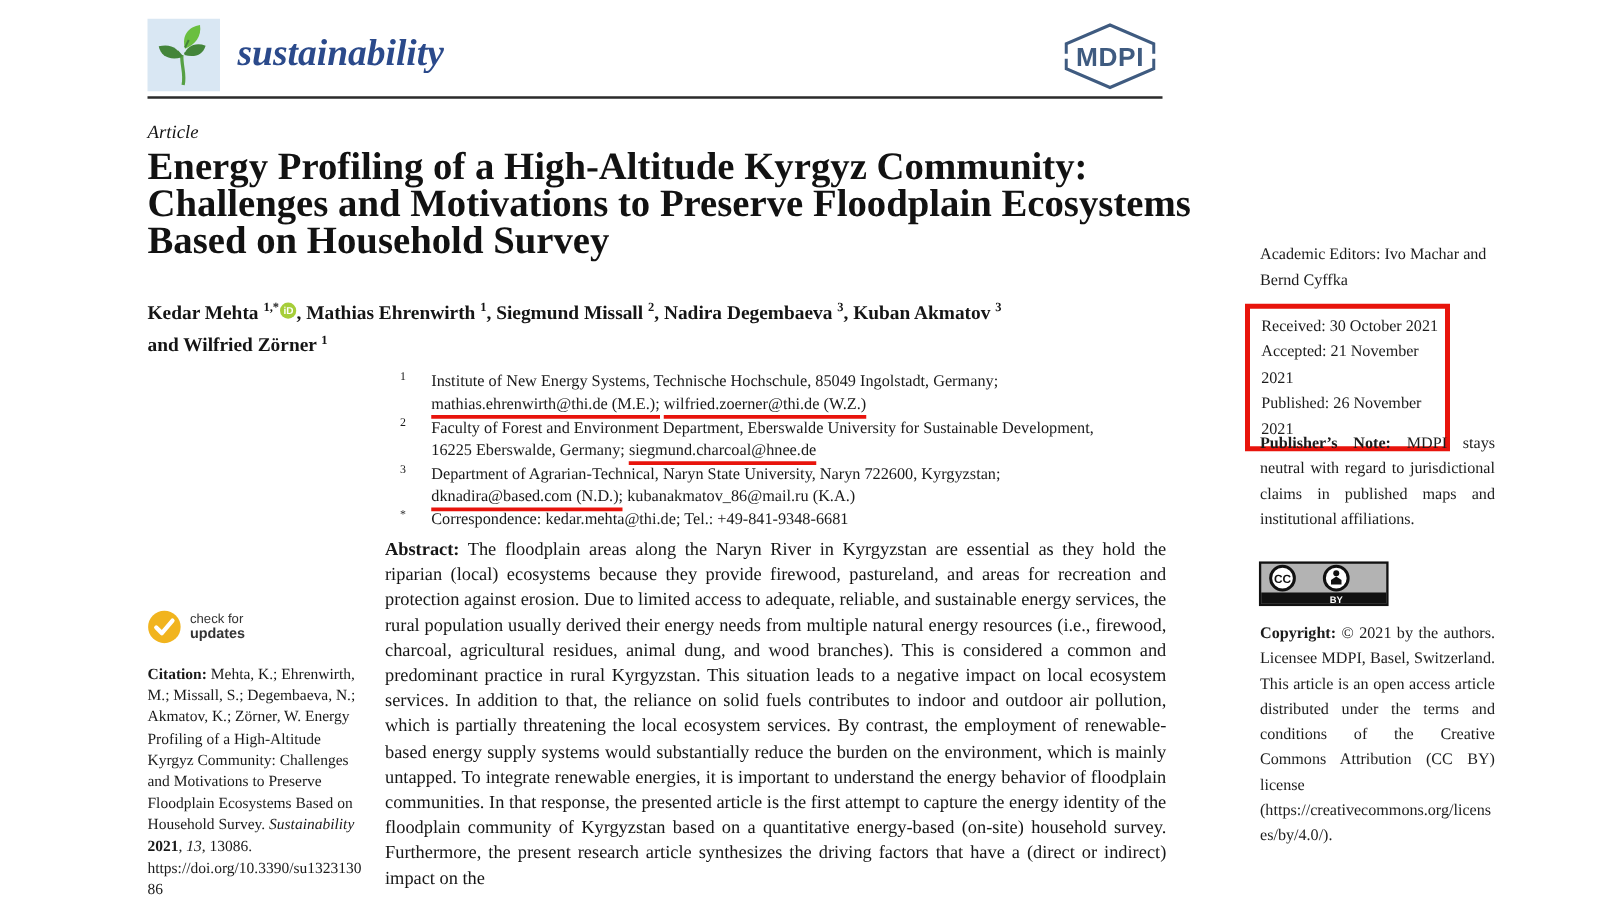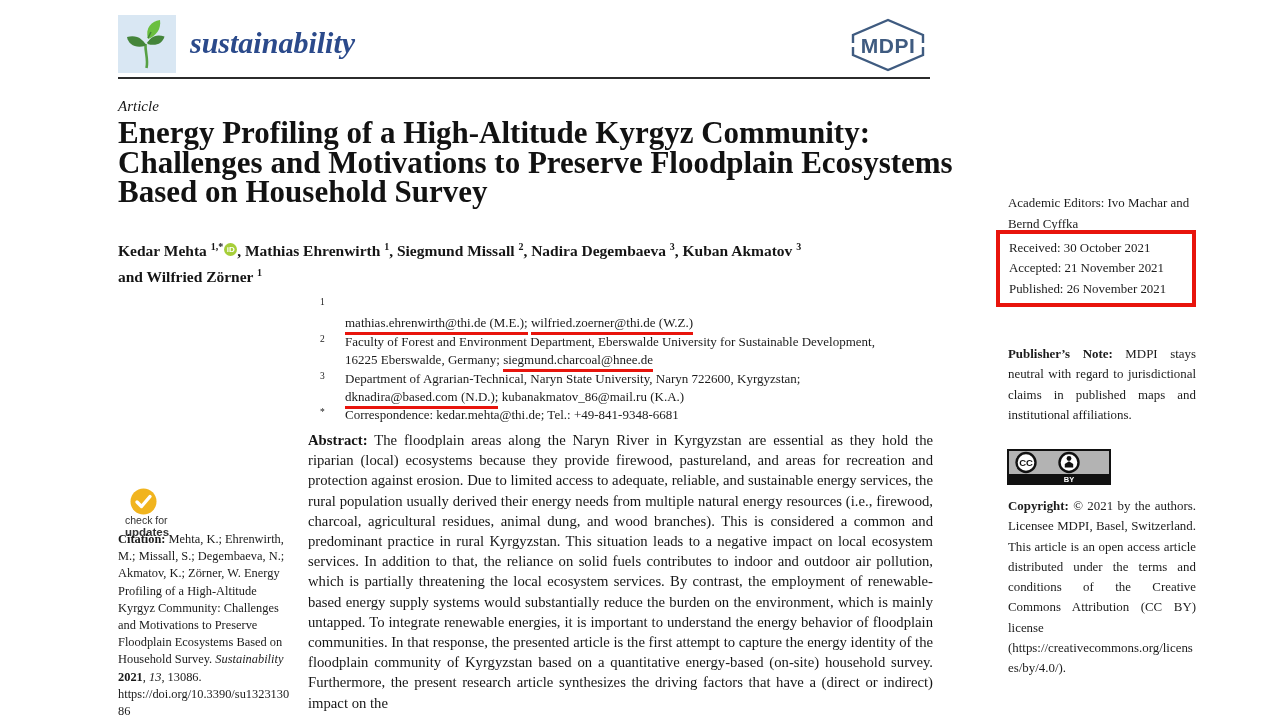--- a/index.html
+++ b/index.html
@@ -37,33 +37,33 @@
   .affiliations { position:absolute; left:320px; top:296px; width:620px; font-size:13px; line-height:18.4px; color:#1a1a1a; }
   .aff-row { display:flex; }
   .aff-num { width:25px; flex:0 0 25px; font-size:9.5px; vertical-align:super; position:relative; top:-3px; }
   .red-underline { border-bottom:3px solid #e8140c; padding-bottom:2px; }
 
   
   .abstract { position:absolute; left:308px; top:430px; width:625px; font-size:14.7px; line-height:20.2px; text-align:justify; color:#161616; }
   .abstract b { font-weight:bold; }
 
   
-  .check-updates { position:absolute; left:118px; top:488px; display:flex; align-items:center; cursor:pointer;flex-direction:column; }
+  .check-updates { position:absolute; left:118px; top:488px; display:flex; align-items:center; cursor:pointer; }
   .check-updates-text { margin-left:7px; font-family:"Liberation Sans", sans-serif; font-size:10.5px; line-height:11.5px; color:#333333; }
   .check-updates-text .cu2 { font-weight:bold; font-size:11.5px; }
 
   .citation { position:absolute; left:118px; top:531px; width:172px; font-size:12.4px; line-height:17.2px; color:#1a1a1a; }
   .citation .doi { overflow-wrap:anywhere; }
   .it { font-style:italic; }
   .bd { font-weight:bold; }
 
   
   .academic-editors { position:absolute; left:1008px; top:193px; width:188px; font-size:12.9px; line-height:20.5px; }
   .red-box {
-    position:absolute; left:996px; top:230px; width:200px;
+    position:absolute; left:996px; top:243px; width:164px;
     border:4px solid #e8140c; padding:4px 4px 4px 9px;
     font-size:12.9px; line-height:20.4px;
   }
   .publisher-note { position:absolute; left:1008px; top:344px; width:188px; font-size:12.9px; line-height:20.4px; text-align:justify; }
   .cc-badge { position:absolute; left:1007px; top:449px; cursor:pointer; }
   .copyright { position:absolute; left:1008px; top:496px; width:188px; font-size:12.9px; line-height:20.3px; text-align:justify; }
   .copyright span { overflow-wrap:anywhere; }
 </style>
 </head>
 <body>
@@ -99,21 +99,21 @@
 
   <div class="authors-block">
     <div><span>Kedar Mehta </span><span class="sup">1,*</span><span class="orcid-badge">iD</span><span>, Mathias Ehrenwirth </span><span class="sup">1</span><span>, Siegmund Missall </span><span class="sup">2</span><span>, Nadira Degembaeva </span><span class="sup">3</span><span>, Kuban Akmatov </span><span class="sup">3</span></div>
     <div><span>and Wilfried Zörner </span><span class="sup">1</span></div>
   </div>
 
   <div class="affiliations">
     <div class="aff-row">
       <span class="aff-num">1</span>
       <span>
-        <br>
+        <span>Institute of New Energy Systems, Technische Hochschule, 85049 Ingolstadt, Germany;</span><br>
         <span class="red-underline">mathias.ehrenwirth@thi.de (M.E.);</span>
         <span class="red-underline">wilfried.zoerner@thi.de (W.Z.)</span>
       </span>
     </div>
     <div class="aff-row">
       <span class="aff-num">2</span>
       <span>
         <span>Faculty of Forest and Environment Department, Eberswalde University for Sustainable Development,</span><br>
         <span>16225 Eberswalde, Germany; </span><span class="red-underline">siegmund.charcoal@hnee.de</span>
       </span>

